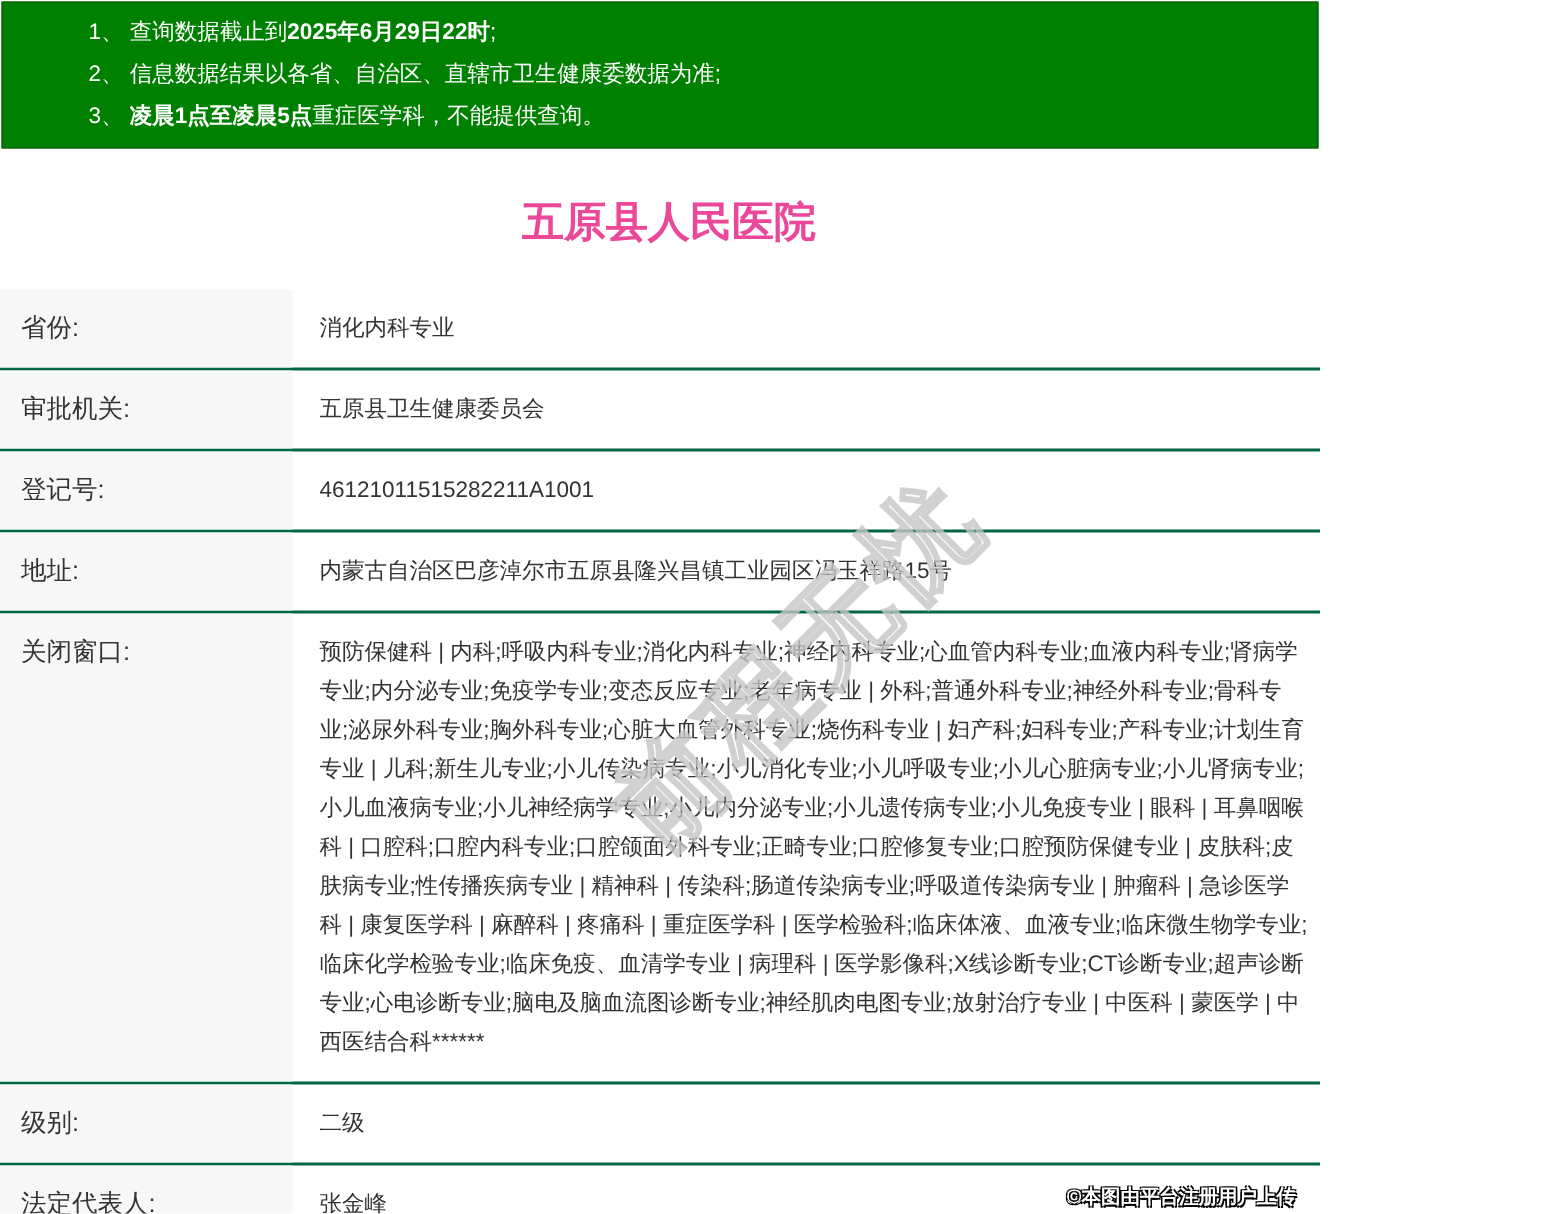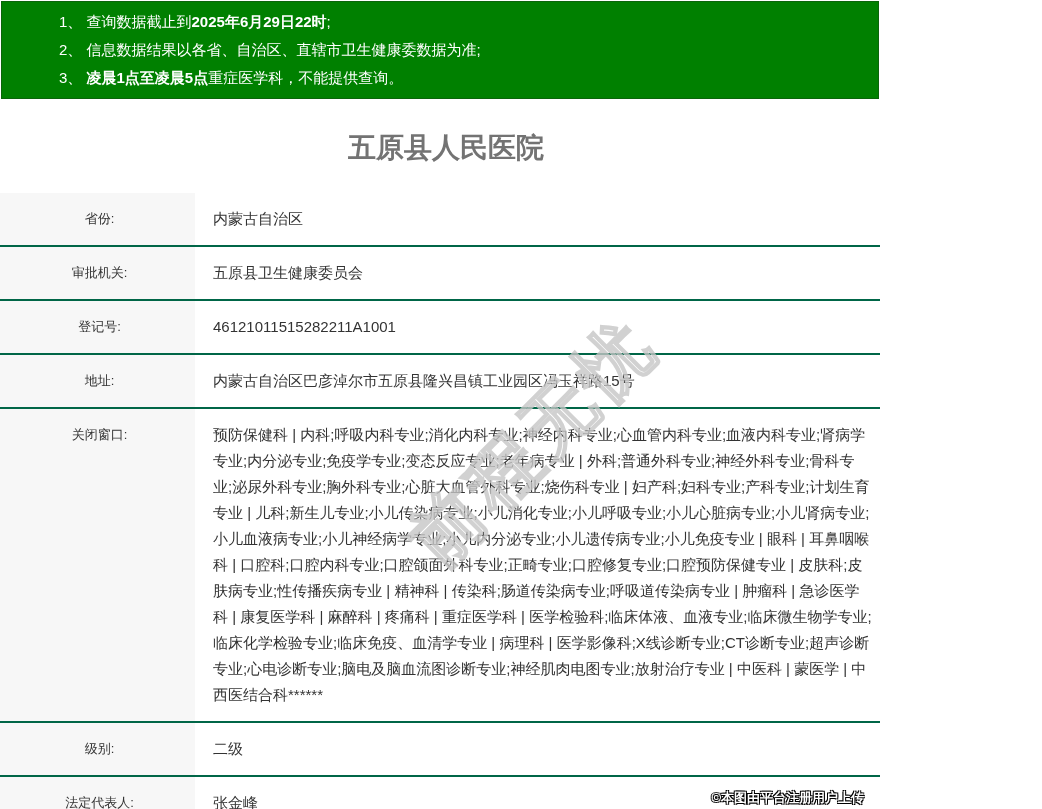--- a/index.html
+++ b/index.html
@@ -13,32 +13,32 @@
   
   .notice{
     background:#008000;border:1px solid #0a650a;
     color:#ffffff;font-size:15px;line-height:28px;
     padding:6px 10px 6px 57px;margin:1px;
   }
   .notice-line b{font-weight:bold;}
 
   
   .page-title{
-    font-size:28px;font-weight:bold;color:#737373;
+    font-size:28px;font-weight:bold;color:#ec4899;
     text-align:center;margin:30px 0 26px 0;padding-left:12px;
   }
 
   
   .info-table{width:100%;}
   .row{display:flex;align-items:stretch;}
   .row + .row{border-top:2px solid #006647;}
   .cell-label{
     width:195px;flex-shrink:0;box-sizing:border-box;
     background:#f7f7f7;padding:13px 10px 13px 14px;
-    font-size:13px;line-height:26px;text-align:center;
+    font-size:17px;line-height:26px;
   }
   .cell-value{
     flex:1;box-sizing:border-box;
     padding:13px 8px 13px 18px;
     font-size:15px;line-height:26px;
     word-break:break-all;
   }
 
   
   .btn-wrap{text-align:center;margin-top:12px;}
@@ -74,21 +74,21 @@
     <div class="notice-line"><span>1、 查询数据截止到</span><b>2025年6月29日22时</b><span>;</span></div>
     <div class="notice-line"><span>2、 信息数据结果以各省、自治区、直辖市卫生健康委数据为准;</span><b></b><span></span></div>
     <div class="notice-line"><span>3、 </span><b>凌晨1点至凌晨5点</b><span>重症医学科，不能提供查询。</span></div>
   </div>
 
   <h1 class="page-title">五原县人民医院</h1>
 
   <div class="info-table">
     <div class="row">
       <div class="cell-label">省份:</div>
-      <div class="cell-value">内蒙古自治区</div>
+      <div class="cell-value">消化内科专业</div>
     </div>
     <div class="row">
       <div class="cell-label">审批机关:</div>
       <div class="cell-value">五原县卫生健康委员会</div>
     </div>
     <div class="row">
       <div class="cell-label">登记号:</div>
       <div class="cell-value">46121011515282211A1001</div>
     </div>
     <div class="row">

